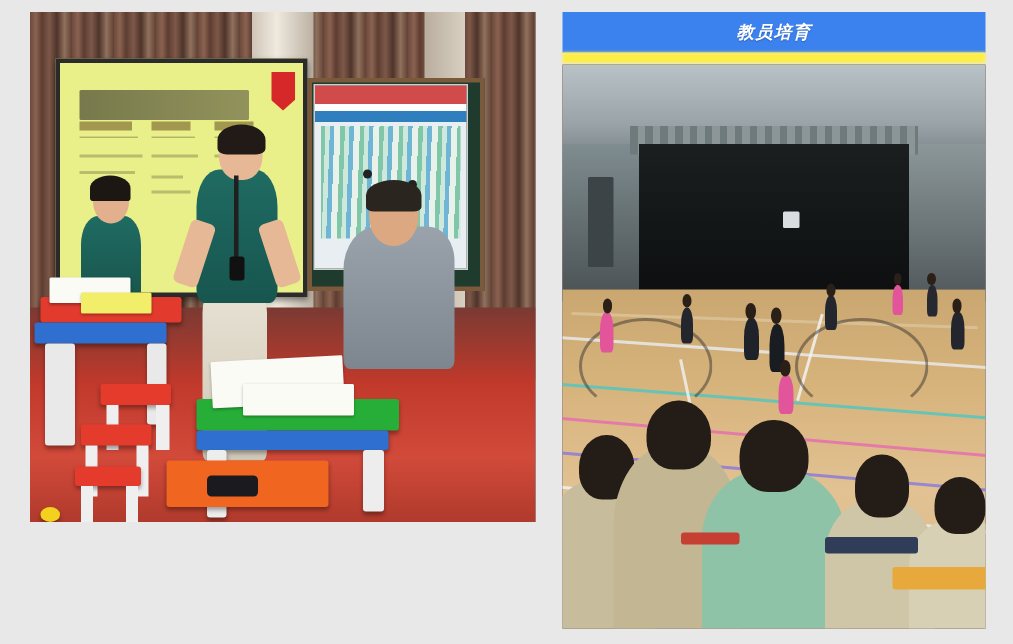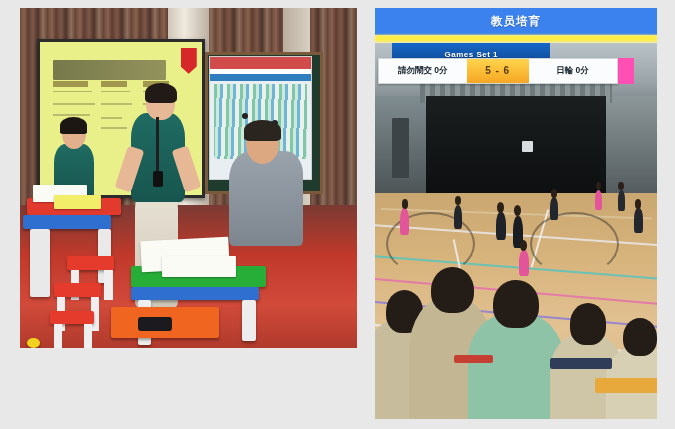--- a/index.html
+++ b/index.html
@@ -12,20 +12,21 @@
     height: 429px;
     position: relative;
     overflow: hidden;
     font-family: "Liberation Sans", "DejaVu Sans", sans-serif;
   }
 
   
   .card {
     position: absolute;
     box-sizing: border-box;
+    font-style: italic;
   }
 
   .caption-bar {
     background: #3c82ef;
     color: #ffffff;
     font-weight: bold;
     letter-spacing: 1px;
     display: flex;
     align-items: center;
     justify-content: center;
@@ -505,24 +506,15 @@
       <div class="aud-head" style="left:69%; bottom:45%; width:13%; height:25%;"></div>
 
       <div class="aud-body" style="position:absolute; left:82%; bottom:0; width:24%; height:44%; background:#d8d0b4;"></div>
       <div class="aud-head" style="left:88%; bottom:38%; width:12%; height:23%;"></div>
 
       <div class="aud-table" style="left:78%; bottom:16%; width:24%; height:9%; background:#e8a93c;"></div>
       <div class="aud-table" style="left:62%; bottom:30%; width:22%; height:7%; background:#2f3d58;"></div>
       <div class="aud-table" style="left:28%; bottom:34%; width:14%; height:5%; background:#c63f33;"></div>
     </div>
 
-    <div class="scoreboard">
-      <div class="sb-topbar">Games Set 1</div>
-      <div class="sb-row">
-        <div class="sb-team">請勿鬧交 0分</div>
-        <div class="sb-score">5 - 6</div>
-        <div class="sb-team">日輪 0分</div>
-      </div>
-      <div class="sb-tail"></div>
-    </div>
 
   </div>
 </div>
 
 </body></html>

